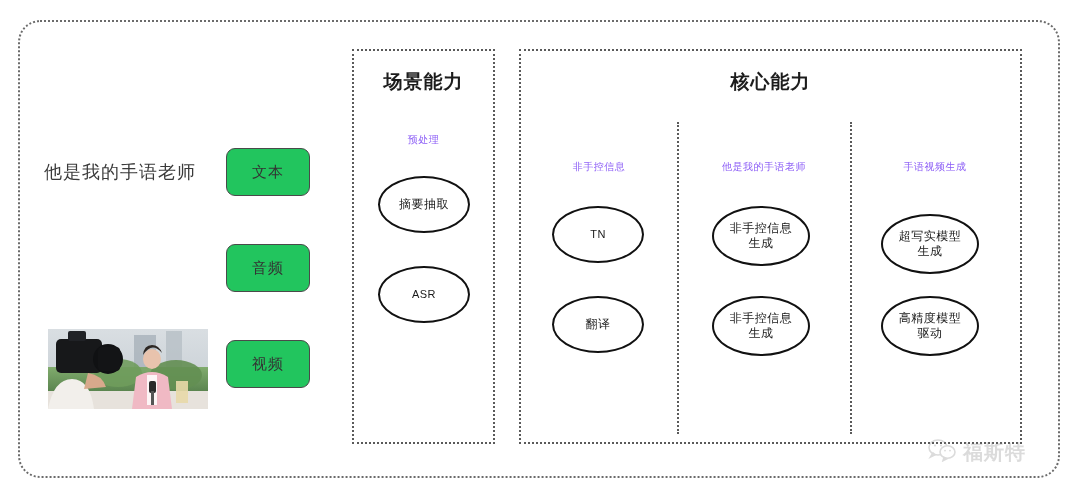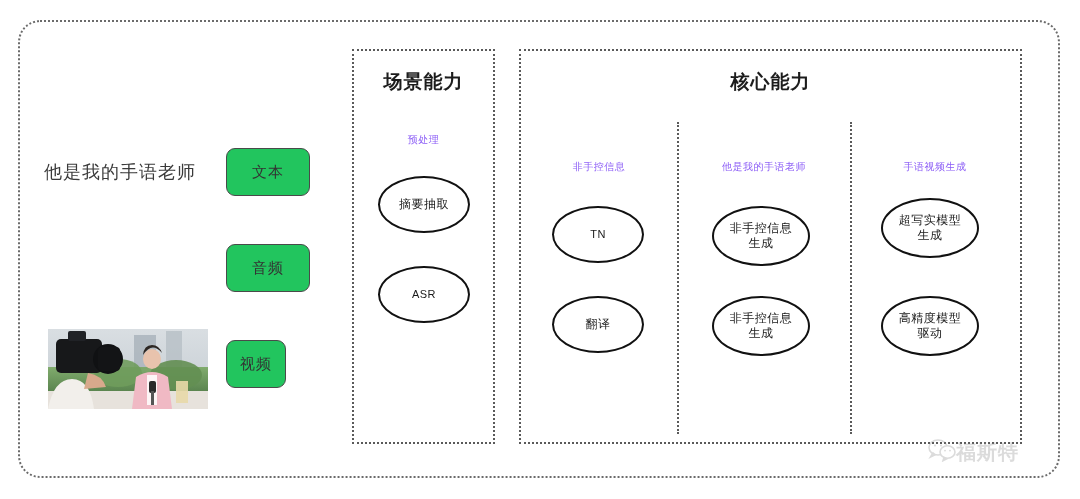--- a/index.html
+++ b/index.html
@@ -116,20 +116,21 @@
     position: absolute;
     width: 0;
     border-left: 2px dotted #5a5a5a;
   }
 
   
   .watermark {
     position: absolute;
     display: flex;
     align-items: center;
+    gap: 7px;
     opacity: 0.30;
   }
   .wm-text {
     font-size: 20px;
     font-weight: bold;
     color: #8a8a8a;
     letter-spacing: 1px;
   }
 </style>
 </head>
@@ -253,21 +254,21 @@
       <path d="M40 44 q14 2 18 14 l-22 2z" fill="#d8a98c"></path>
     </svg>
   </div>
 
   <div class="modal-box" style="left:226px; top:148px; width:84px; height:48px;">
     <span>文本</span>
   </div>
   <div class="modal-box" style="left:226px; top:244px; width:84px; height:48px;">
     <span>音频</span>
   </div>
-  <div class="modal-box" style="left:226px; top:340px; width:60px; height:48px;">
+  <div class="modal-box" style="left:226px; top:340px; width:84px; height:48px;">
     <span>视频</span>
   </div>
 
   <div class="group-box" style="left:352px; top:49px; width:143px; height:395px;">
     <div class="group-title" style="top:18px;">场景能力</div>
     <div class="col-label" style="left:0; top:82px; width:100%;">预处理</div>
   </div>
 
   <div class="ellipse" style="left:378px; top:176px; width:92px; height:57px;">
     <span>摘要抽取</span>
@@ -300,21 +301,21 @@
       <span>生成</span>
     </span>
   </div>
   <div class="ellipse" style="left:712px; top:296px; width:98px; height:60px;">
     <span>
       <span>非手控信息</span><br>
       <span>生成</span>
     </span>
   </div>
 
-  <div class="ellipse" style="left:881px; top:198px; width:98px; height:60px;">
+  <div class="ellipse" style="left:881px; top:214px; width:98px; height:60px;">
     <span>
       <span>超写实模型</span><br>
       <span>生成</span>
     </span>
   </div>
   <div class="ellipse" style="left:881px; top:296px; width:98px; height:60px;">
     <span>
       <span>高精度模型</span><br>
       <span>驱动</span>
     </span>

